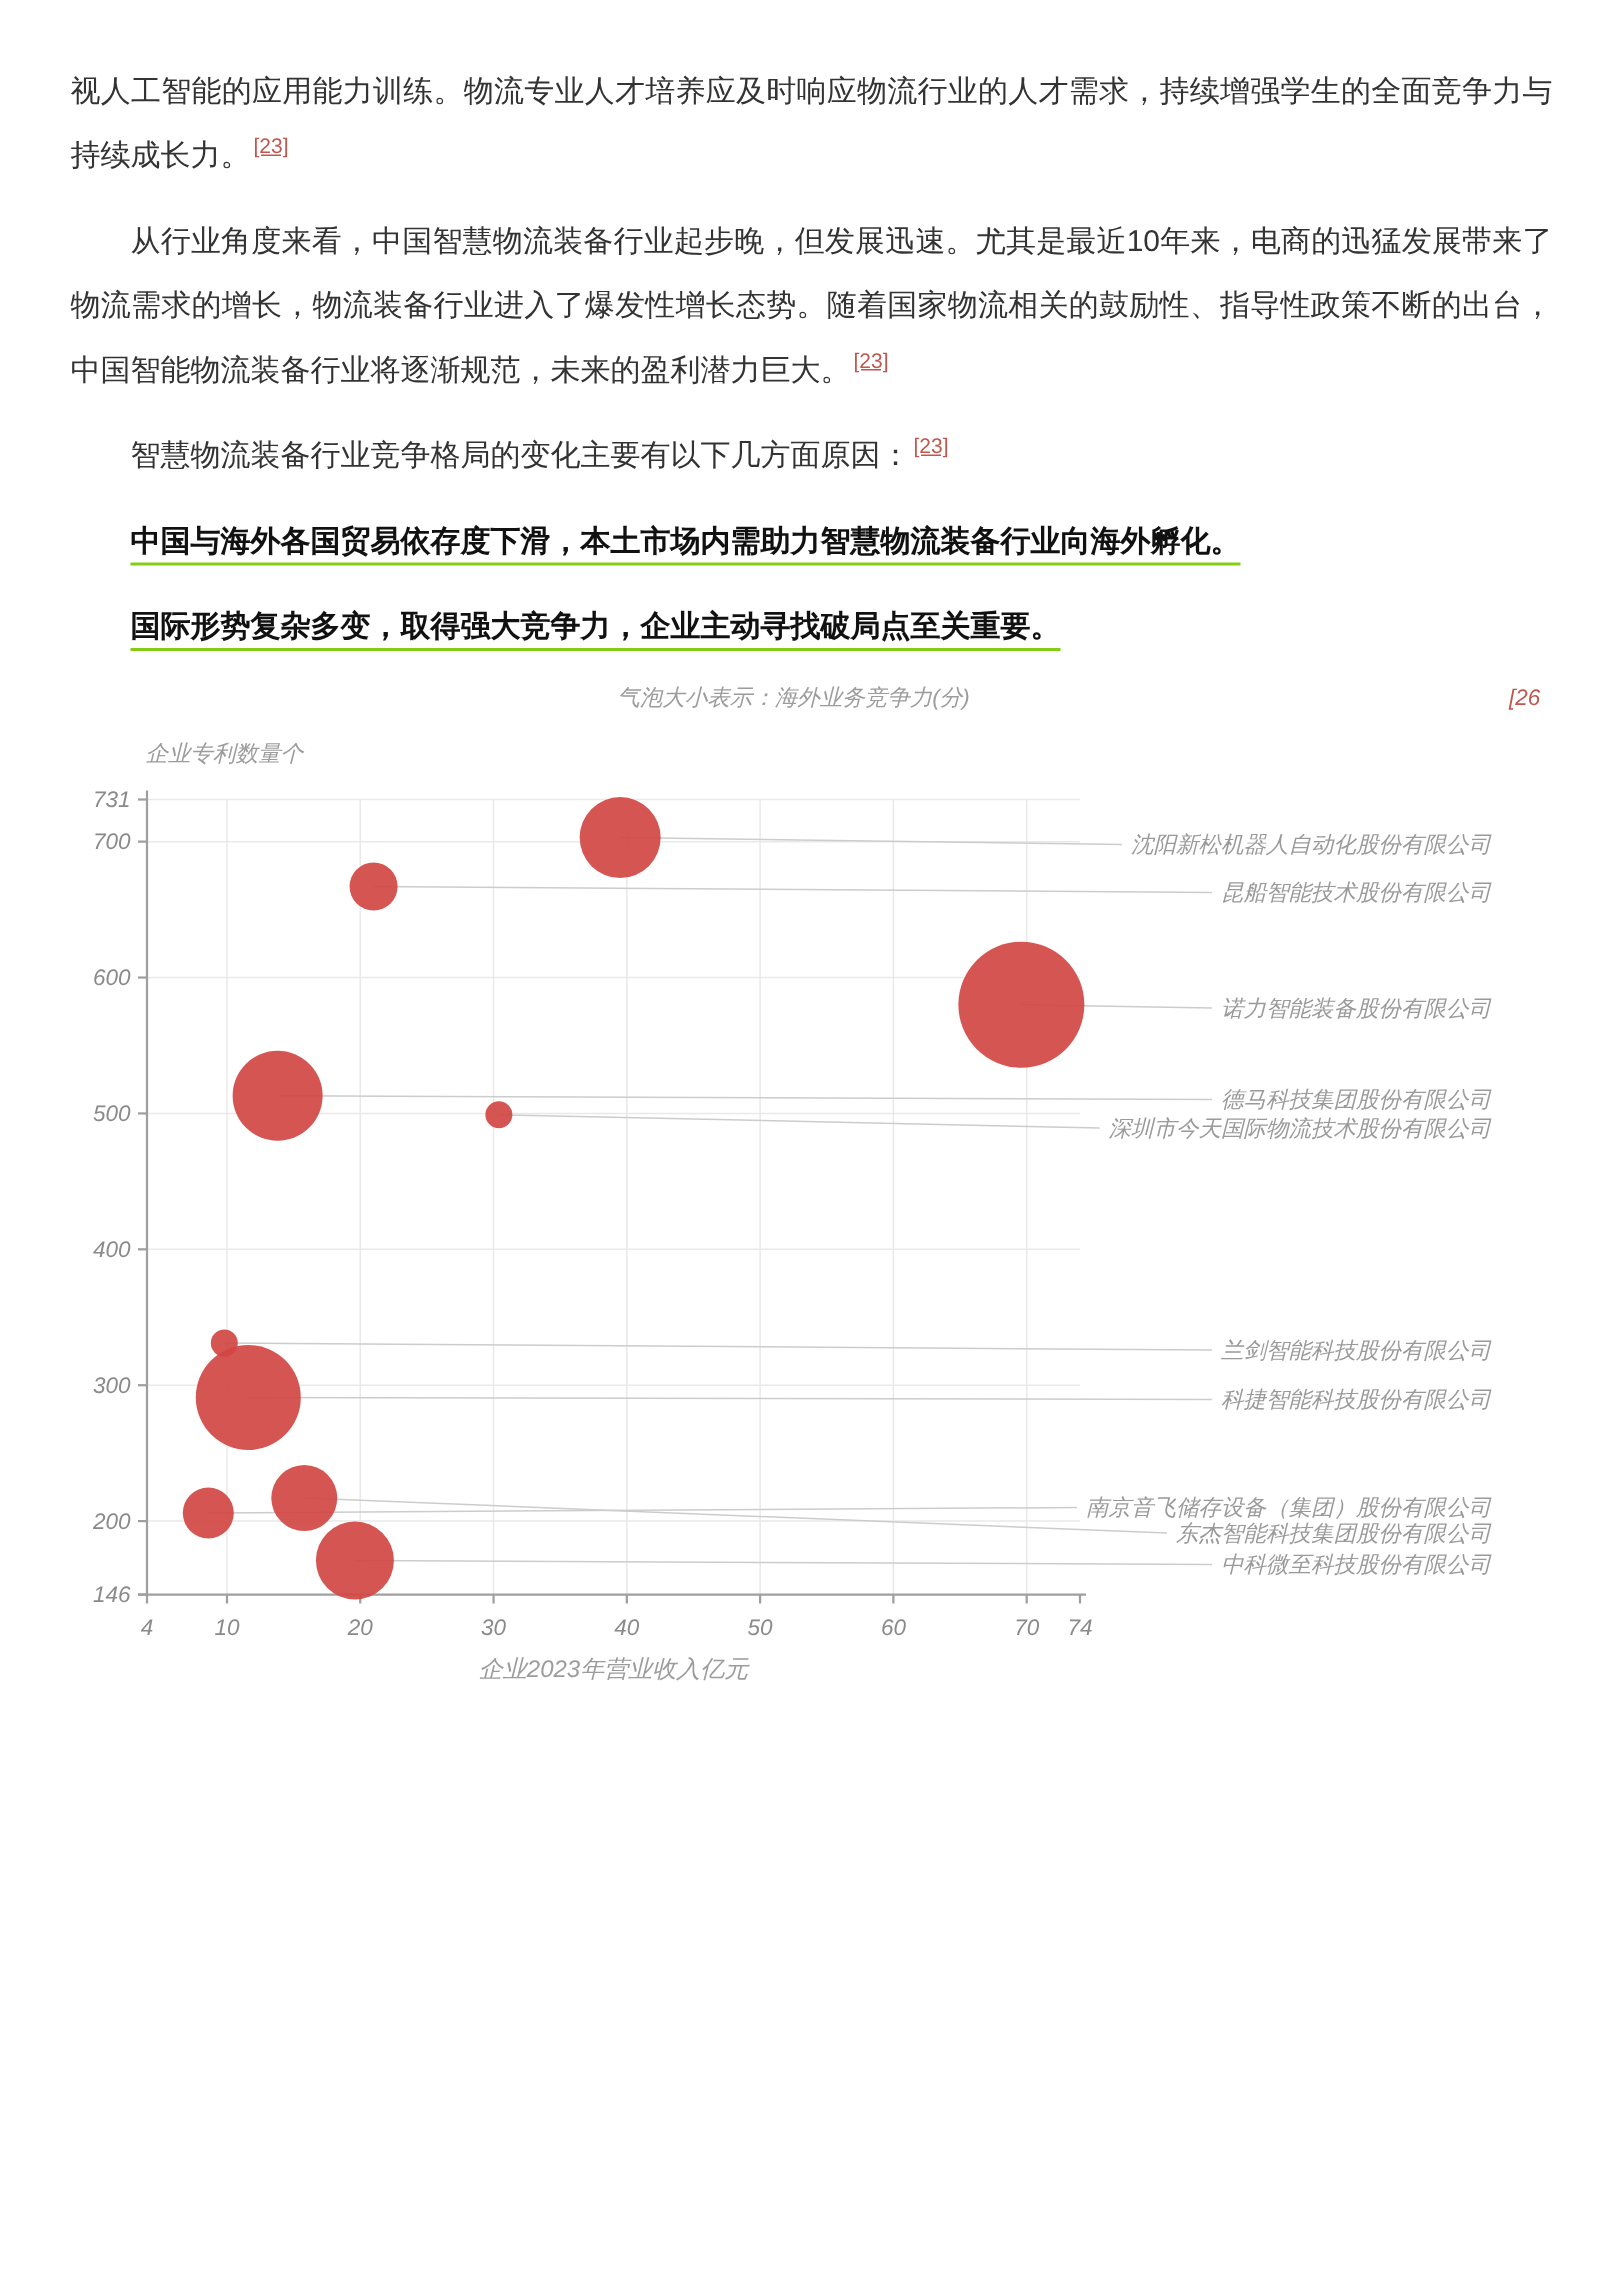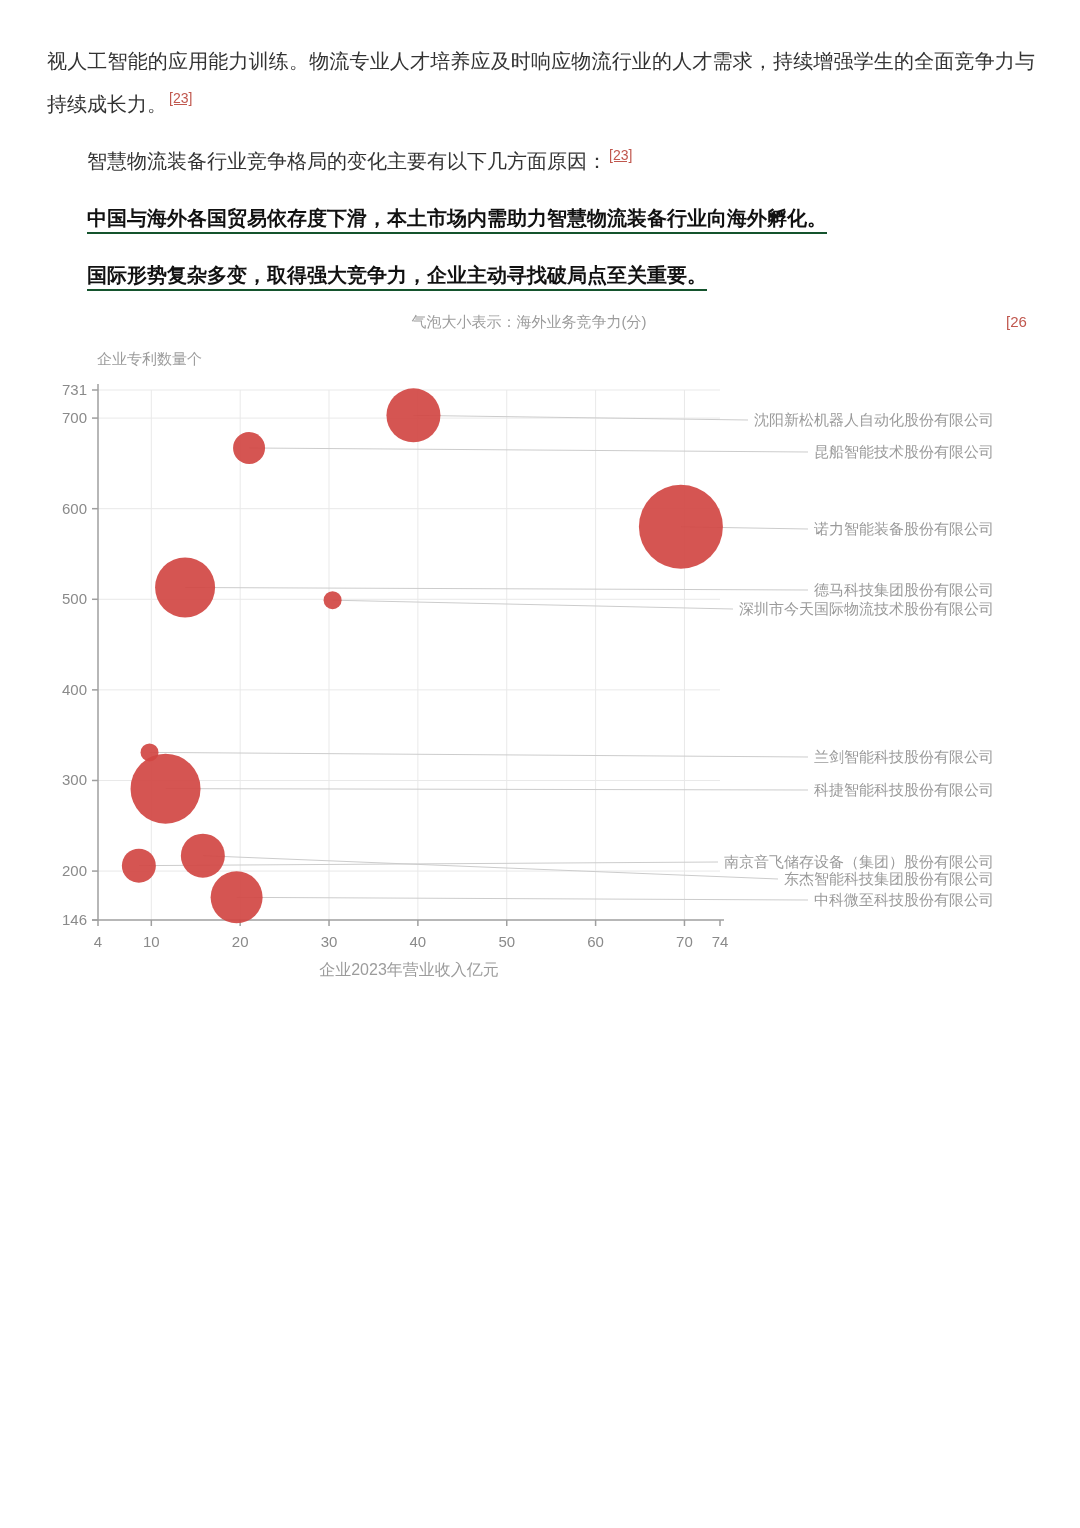--- a/index.html
+++ b/index.html
@@ -22,44 +22,46 @@
   }
   .doc p.indent { text-indent: 2em; }
   .doc p.heading {
     margin-top: 14px;
     margin-bottom: 10px;
     text-indent: 2em;
     font-weight: bold;
     color: #111111;
   }
   .doc p.heading .hu {
-    border-bottom: 2px solid #14532d;
+    border-bottom: 2px solid #84cc16;
     padding-bottom: 3px;
   }
   .doc p.tight { margin-bottom: 10px; }
   sup.ref {
     color: #c0574e;
     font-size: 14px;
     line-height: 0;
     margin-left: 2px;
     text-decoration: underline;
   }
   .chart-wrap {
     position: relative;
     width: 1080px;
     margin-top: 4px;
+    font-style: italic;
   }
   svg { display: block; font-family: "Liberation Sans", "DejaVu Sans", sans-serif; }
 </style>
 </head>
 <body>
 
 <div class="doc">
   <p><span>视人工智能的应用能力训练。物流专业人才培养应及时响应物流行业的人才需求，持续增强学生的全面竞争力与持续成长力。</span><sup class="ref">[23]</sup></p>
 
+  <p class="indent"><span>从行业角度来看，中国智慧物流装备行业起步晚，但发展迅速。尤其是最近10年来，电商的迅猛发展带来了物流需求的增长，物流装备行业进入了爆发性增长态势。随着国家物流相关的鼓励性、指导性政策不断的出台，中国智能物流装备行业将逐渐规范，未来的盈利潜力巨大。</span><sup class="ref">[23]</sup></p>
 
   <p class="indent"><span>智慧物流装备行业竞争格局的变化主要有以下几方面原因：</span><sup class="ref">[23]</sup></p>
 
   <p class="heading"><span class="hu">中国与海外各国贸易依存度下滑，本土市场内需助力智慧物流装备行业向海外孵化。</span></p>
 
 
   <p class="heading"><span class="hu">国际形势复杂多变，取得强大竞争力，企业主动寻找破局点至关重要。</span></p>
 
 </div>
 

